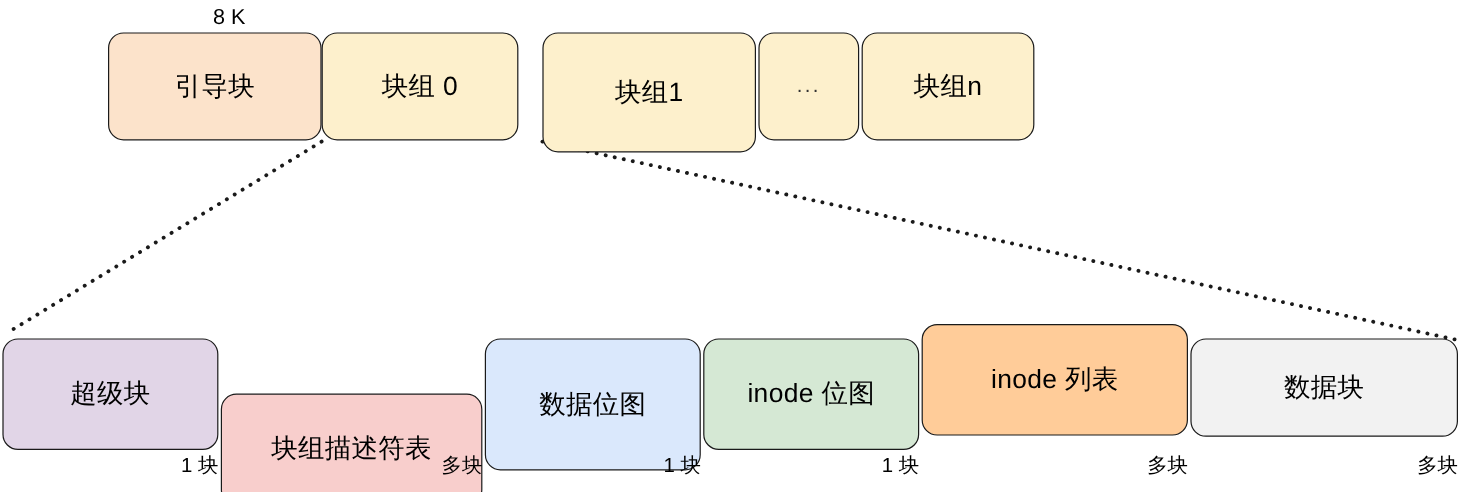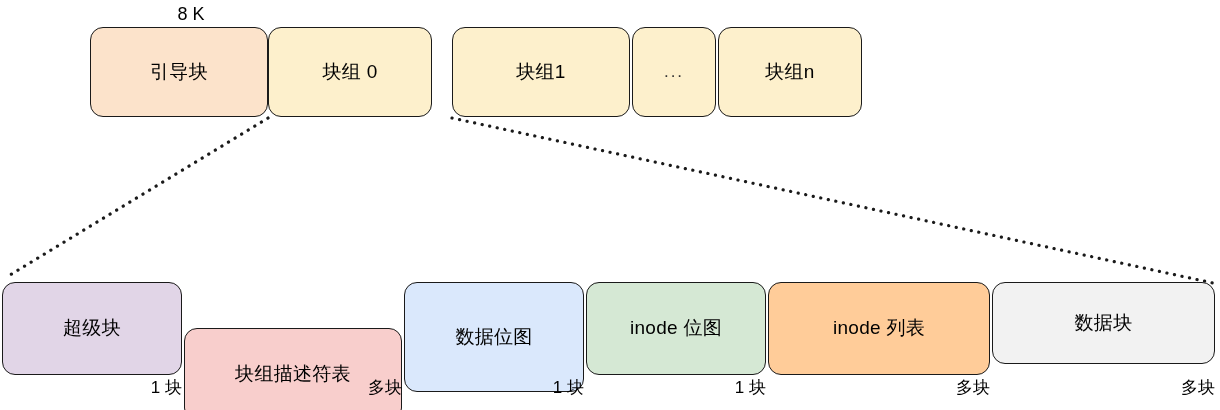--- a/index.html
+++ b/index.html
@@ -22,21 +22,21 @@
     height: 410px;
   }
   .node {
     position: absolute;
     box-sizing: border-box;
     border: 1.6px solid #1a1a1a;
     border-radius: 13px;
     display: flex;
     align-items: center;
     justify-content: center;
-    font-size: 19px;
+    font-size: 22px;
     line-height: 1.2;
     text-align: center;
     letter-spacing: 0.3px;
     white-space: nowrap;
   }
   .node.ellipsis {
     font-size: 17px;
     letter-spacing: 2px;
     color: #333;
   }
@@ -75,28 +75,28 @@
       <line x1="268" y1="118" x2="5" y2="278" stroke="#1a1a1a" stroke-width="3.2" stroke-linecap="round" stroke-dasharray="0.1 7.6"></line>
       <line x1="452" y1="118" x2="1213" y2="283" stroke="#1a1a1a" stroke-width="3.2" stroke-linecap="round" stroke-dasharray="0.1 7.6"></line>
     </svg>
 
   <div id="disk-row"></div>
 
   <div id="group-row"></div>
 
 <div class="node" style="left: 90px; top: 27px; width: 178px; height: 90px; background: rgb(252, 227, 203); border-color: rgb(26, 26, 26);">引导块</div>
     <div class="node" style="left: 268px; top: 27px; width: 164px; height: 90px; background: rgb(253, 240, 204); border-color: rgb(26, 26, 26);">块组 0</div>
-    <div class="node" style="left: 452px; top: 27px; width: 178px; height: 90px; background: rgb(253, 240, 204); border-color: rgb(26, 26, 26);">块组1</div>
+    <div class="node" style="left: 452px; top: 27px; width: 178px; height: 100px; background: rgb(253, 240, 204); border-color: rgb(26, 26, 26);">块组1</div>
     <div class="node ellipsis" style="left: 632px; top: 27px; width: 84px; height: 90px; background: rgb(253, 240, 204); border-color: rgb(26, 26, 26);">...</div>
     <div class="node" style="left: 718px; top: 27px; width: 144px; height: 90px; background: rgb(253, 240, 204); border-color: rgb(26, 26, 26);">块组n</div>
     <div class="node" style="left: 2px; top: 282px; width: 180px; height: 93px; background: rgb(225, 213, 231); border-color: rgb(26, 26, 26);">超级块</div>
     <div class="caption" style="left: 2px; top: 378px; width: 180px;">1 块</div>
     <div class="node" style="left: 184px; top: 296px; width: 218px; height: 93px; background: rgb(248, 206, 204); border-color: rgb(26, 26, 26); margin-top: 32px;">块组描述符表</div>
     <div class="caption" style="left: 184px; top: 378px; width: 218px;">多块</div>
     <div class="node" style="left: 404px; top: 282px; width: 180px; height: 110px; background: rgb(218, 232, 252); border-color: rgb(26, 26, 26);">数据位图</div>
     <div class="caption" style="left: 404px; top: 378px; width: 180px;">1 块</div>
     <div class="node" style="left: 586px; top: 282px; width: 180px; height: 93px; background: rgb(213, 232, 212); border-color: rgb(26, 26, 26);">inode 位图</div>
     <div class="caption" style="left: 586px; top: 378px; width: 180px;">1 块</div>
-    <div class="node" style="left: 768px; top: 282px; width: 222px; height: 93px; background: rgb(255, 204, 153); border-color: rgb(26, 26, 26);">inode 列表</div>
+    <div class="node" style="left: 768px; top: 270px; width: 222px; height: 93px; background: rgb(255, 204, 153); border-color: rgb(26, 26, 26);">inode 列表</div>
     <div class="caption" style="left: 768px; top: 378px; width: 222px;">多块</div>
     <div class="node" style="left: 992px; top: 282px; width: 223px; height: 82px; background: rgb(242, 242, 242); border-color: rgb(26, 26, 26);">数据块</div>
     <div class="caption" style="left: 992px; top: 378px; width: 223px;">多块</div>
   </div>
 
 </body></html>

